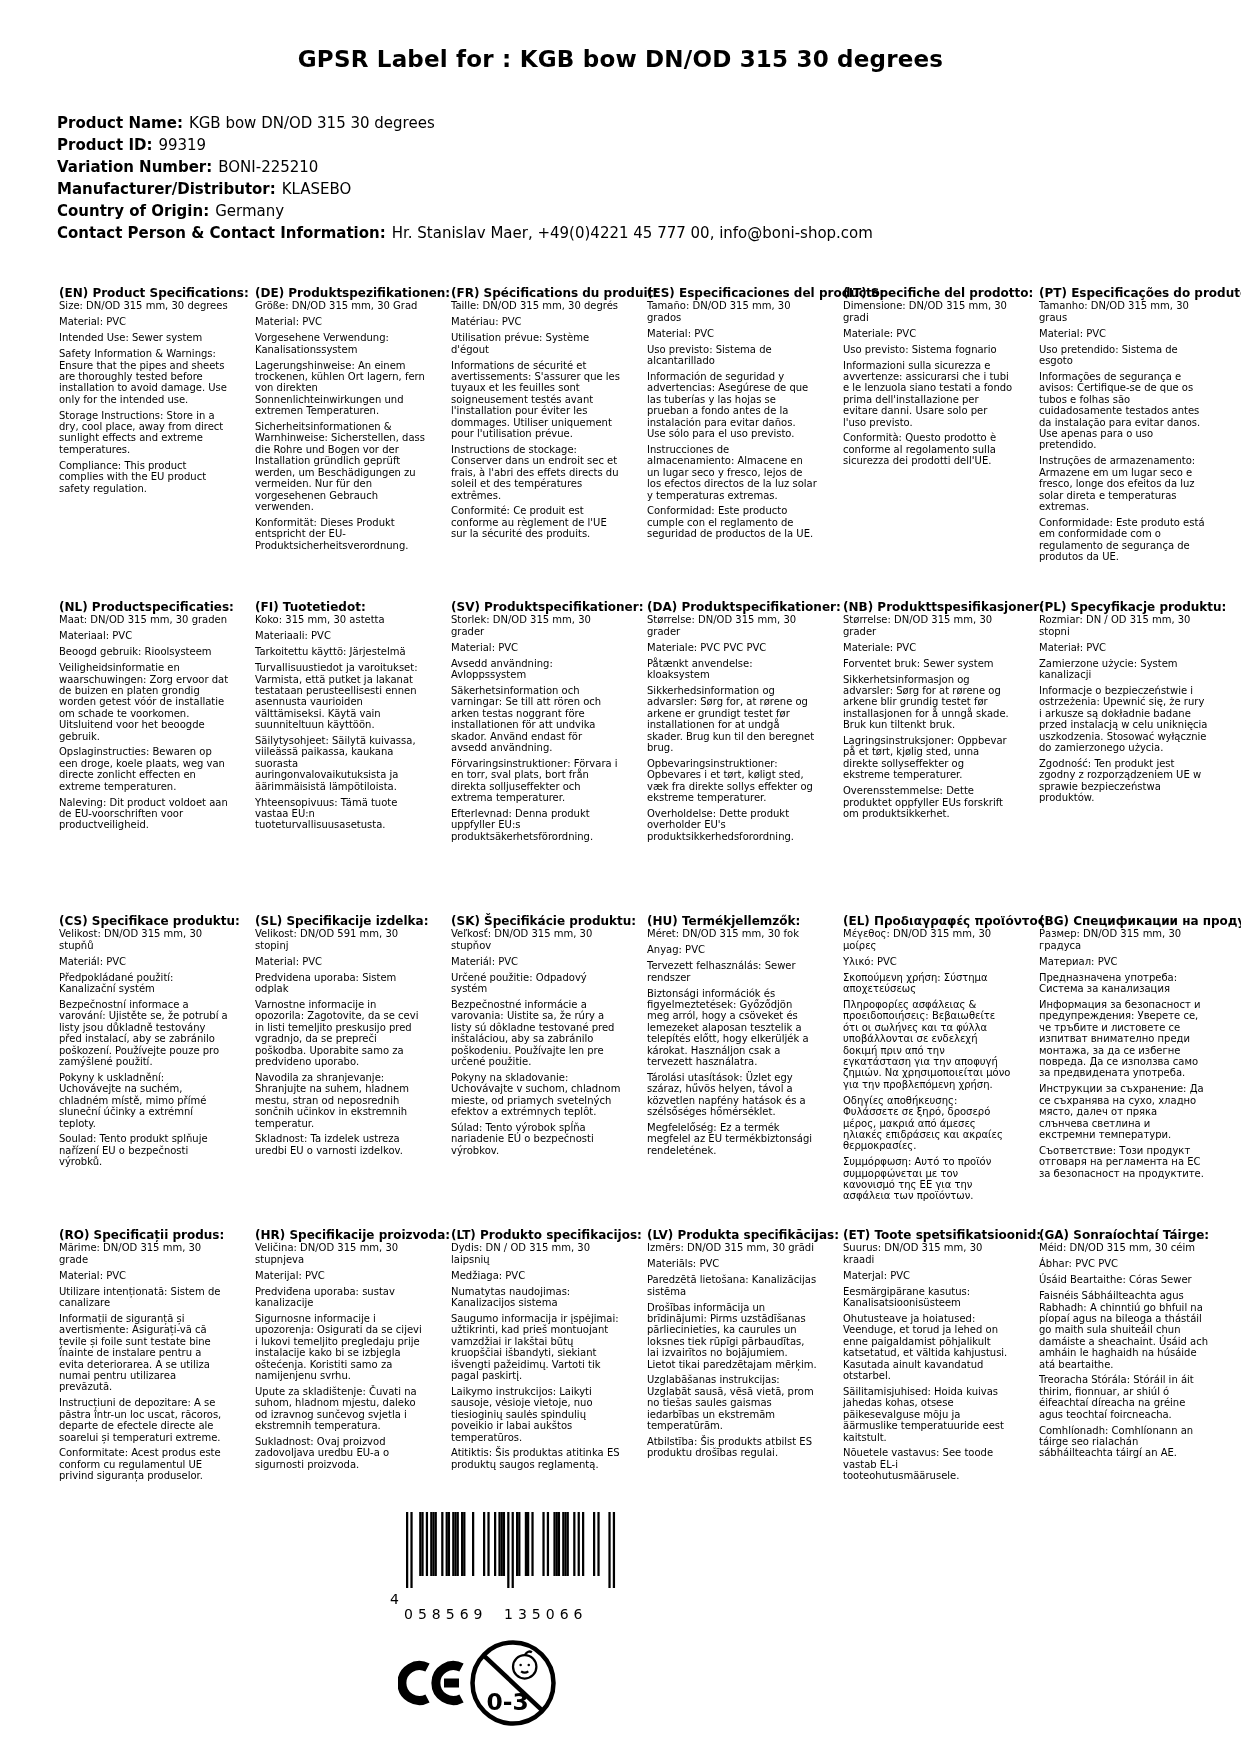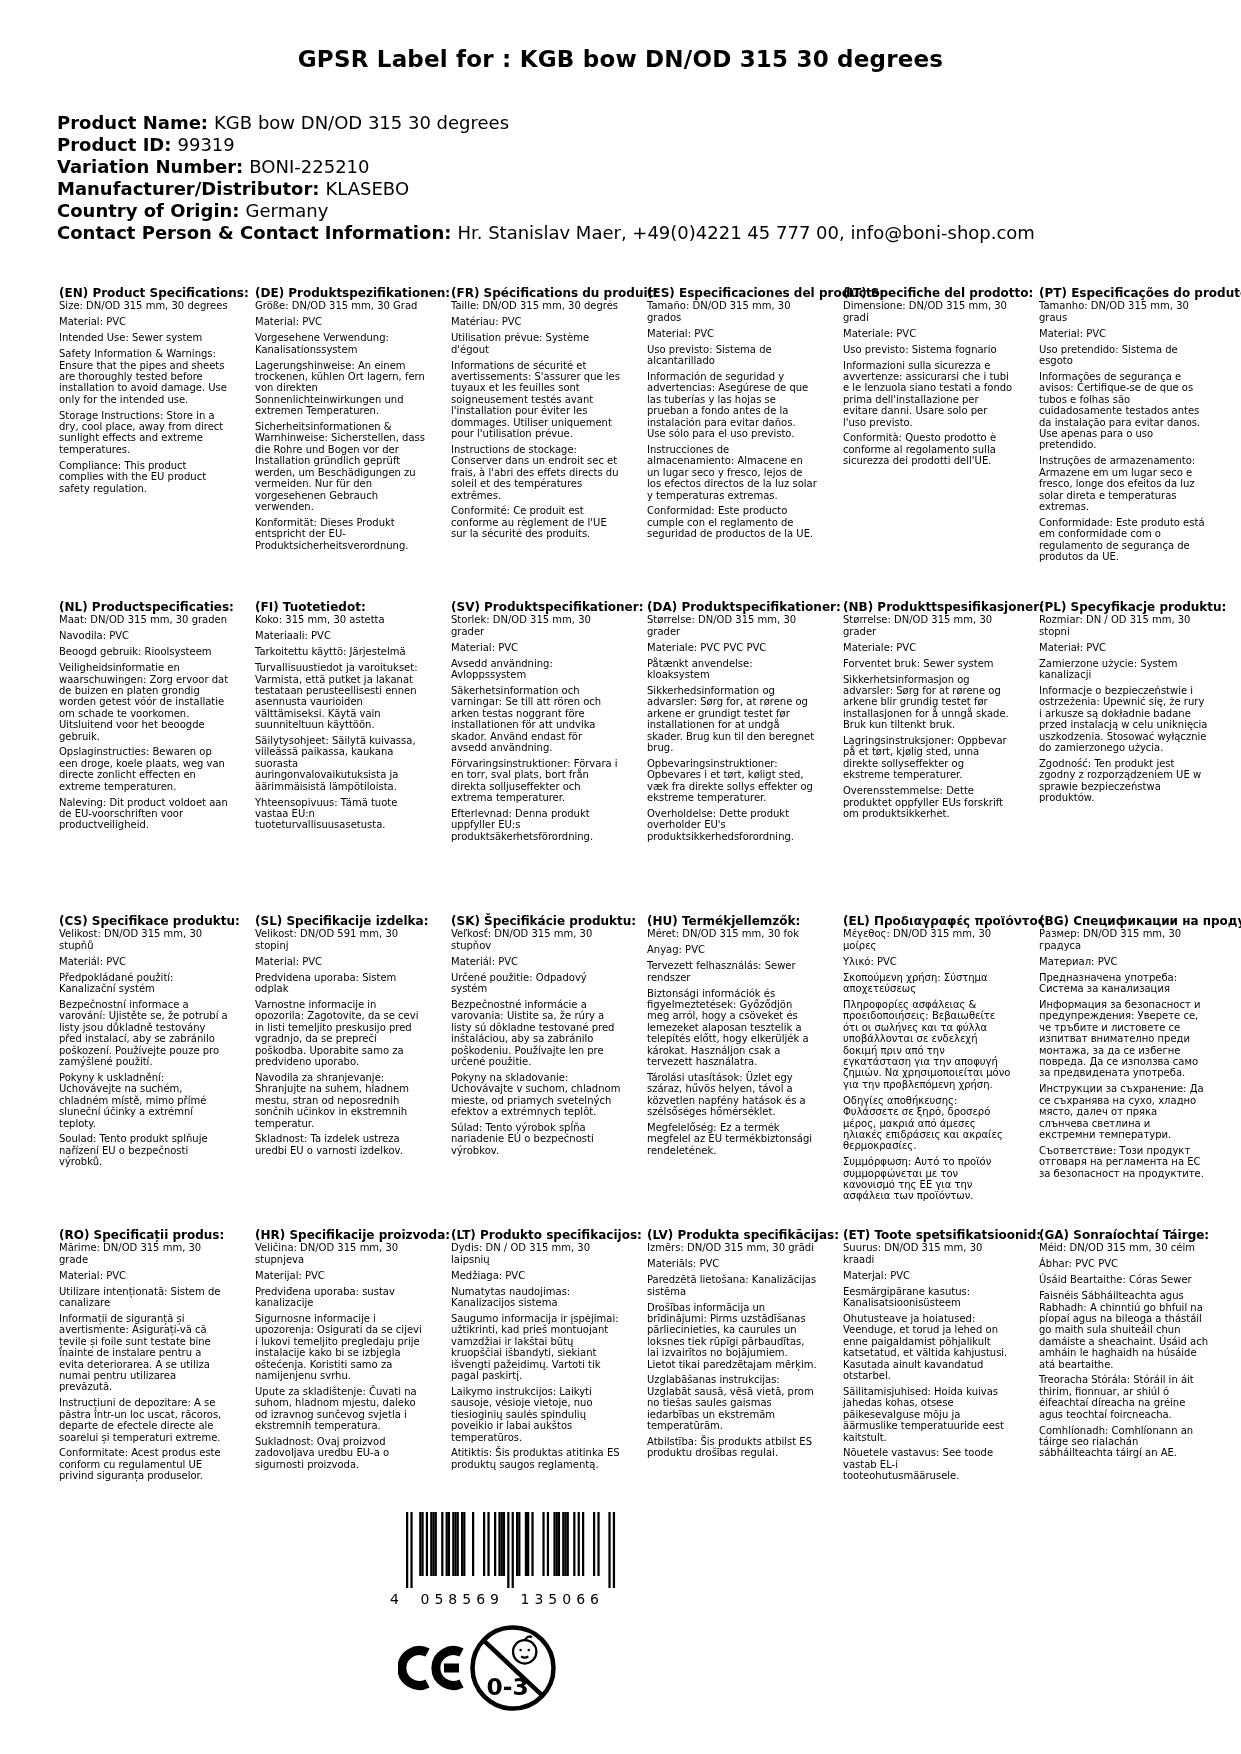--- a/index.html
+++ b/index.html
@@ -3,38 +3,38 @@
 <meta charset="utf-8">
 <style>
   html,body{margin:0;padding:0;background:#ffffff;}
   body{
     width:1241px;height:1754px;overflow:hidden;position:relative;
     font-family:"DejaVu Sans","Liberation Sans",sans-serif;color:#000;
   }
   .page-title{
     margin:46px 0 12px 0;text-align:center;font-size:23px;font-weight:bold;letter-spacing:0.2px;
   }
-  .product-info{margin:40px 0 0 57px;font-size:18px;line-height:22px;}
+  .product-info{margin:40px 0 0 57px;font-size:15px;line-height:22px;}
   .info-row .lbl{font-weight:bold;}
   .info-row .val{margin-left:6px;}
   .specs-grid{
     margin:44px 0 0 59px;
     display:grid;
     grid-template-columns:repeat(6,170px);
     column-gap:26px;
     grid-template-rows:314px 314px 314px auto;
   }
   .spec-cell{font-size:10px;line-height:11.4px;overflow:visible;}
   .spec-heading{font-weight:bold;font-size:12px;white-space:nowrap;margin:0 0 1px 0;}
   .spec-par{margin:0 0 4.5px 0;overflow-wrap:anywhere;}
   .barcode-block{margin:26px 0 0 390px;width:240px;}
   .barcode-bars{display:block;margin-left:16px;}
   .bc-digits{display:flex;align-items:flex-start;font-size:14px;margin-top:1px;}
   .bc-lead{width:14px;}
-  .bc-g{width:100px;text-align:right;letter-spacing:5px;}
+  .bc-g{width:100px;text-align:left;letter-spacing:5px;margin-top:15px;}
   .symbols-row{margin:16px 0 0 398px;display:flex;align-items:center;}
   .ce-mark{display:block;}
   .age-symbol{display:block;}
   .age-symbol text{font-family:"DejaVu Sans","Liberation Sans",sans-serif;font-weight:bold;}
 </style>
 </head>
 <body>
 
 <h1 class="page-title">GPSR Label for : KGB bow DN/OD 315 30 degrees</h1>
 
@@ -97,21 +97,21 @@
       <p class="spec-par">Tamanho: DN/OD 315 mm, 30 graus</p>
       <p class="spec-par">Material: PVC</p>
       <p class="spec-par">Uso pretendido: Sistema de esgoto</p>
       <p class="spec-par">Informações de segurança e avisos: Certifique-se de que os tubos e folhas são cuidadosamente testados antes da instalação para evitar danos. Use apenas para o uso pretendido.</p>
       <p class="spec-par">Instruções de armazenamento: Armazene em um lugar seco e fresco, longe dos efeitos da luz solar direta e temperaturas extremas.</p>
       <p class="spec-par">Conformidade: Este produto está em conformidade com o regulamento de segurança de produtos da UE.</p>
     </div>
     <div class="spec-cell">
       <div class="spec-heading">(NL) Productspecificaties:</div>
       <p class="spec-par">Maat: DN/OD 315 mm, 30 graden</p>
-      <p class="spec-par">Navodila: PVC</p>
+      <p class="spec-par">Materiaal: PVC</p>
       <p class="spec-par">Beoogd gebruik: Rioolsysteem</p>
       <p class="spec-par">Veiligheidsinformatie en waarschuwingen: Zorg ervoor dat de buizen en platen grondig worden getest vóór de installatie om schade te voorkomen. Uitsluitend voor het beoogde gebruik.</p>
       <p class="spec-par">Opslaginstructies: Bewaren op een droge, koele plaats, weg van directe zonlicht effecten en extreme temperaturen.</p>
       <p class="spec-par">Naleving: Dit product voldoet aan de EU-voorschriften voor productveiligheid.</p>
     </div>
     <div class="spec-cell">
       <div class="spec-heading">(FI) Tuotetiedot:</div>
       <p class="spec-par">Koko: 315 mm, 30 astetta</p>
       <p class="spec-par">Materiaali: PVC</p>
       <p class="spec-par">Tarkoitettu käyttö: Järjestelmä</p>

